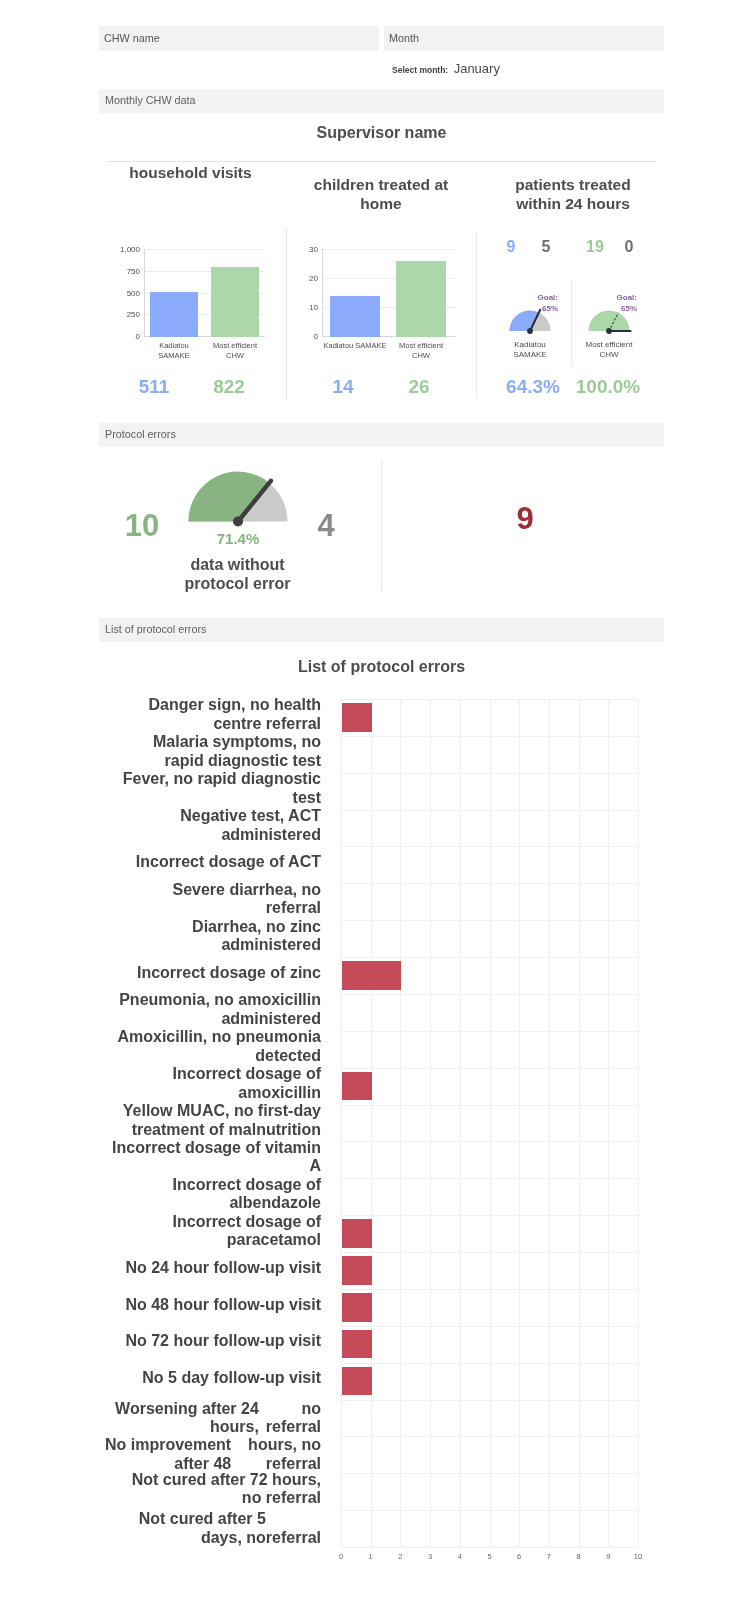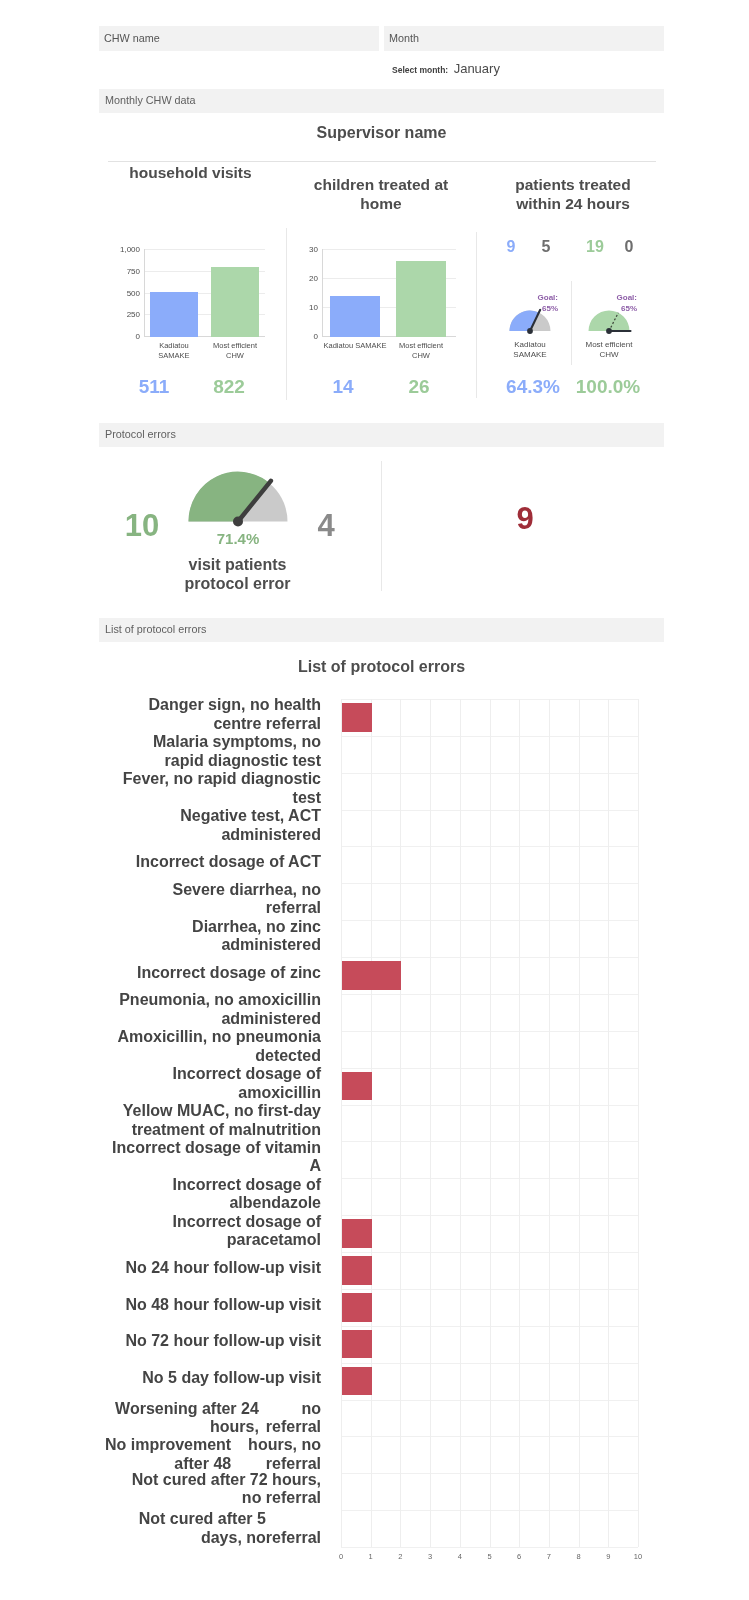--- a/index.html
+++ b/index.html
@@ -173,21 +173,21 @@
 
   <svg class="abs" width="104" height="58" viewBox="0 0 104 58" style="left:188px;top:471px;">
     <path d="M 0.5 50.5 A 49.5 49.5 0 0 1 99.5 50.5 Z" fill="#cacaca"></path>
     <path d="M 0.5 50.5 A 49.5 49.5 0 0 1 81.33 11.77 L 50 50.5 Z" fill="#87b481"></path>
     <line x1="50" y1="50.5" x2="82.88" y2="9.82" stroke="#3e3e3e" stroke-width="4.5" stroke-linecap="round"></line>
     <circle cx="50" cy="50.5" r="5" fill="#3e3e3e"></circle>
   </svg>
 
   <div class="abs" style="left:188px;top:530px;width:100px;text-align:center;font-weight:700;font-size:15px;line-height:17px;color:#87b481;">71.4%</div>
 
-  <div class="abs" style="left:176px;top:556px;width:123px;text-align:center;font-weight:700;font-size:16px;line-height:18.5px;color:#4d4d4d;">visit patients protocol error</div>
+  <div class="abs" style="left:176px;top:556px;width:123px;text-align:center;font-weight:700;font-size:16px;line-height:18.5px;color:#4d4d4d;">data without protocol error</div>
 
   <div class="bigval grey" style="left:299px;top:510px;width:54px;font-size:31px;line-height:31px;color:#8a8a8a;text-align:center;">4</div>
 
   <div class="abs" style="left:470px;top:503px;width:110px;text-align:center;font-weight:700;font-size:31px;line-height:31px;color:#9f2d38;">9</div>
 
   <div class="band" style="left:99px;top:618px;width:565px;height:24px;">List of protocol errors</div>
 
   <div class="card" style="left:99px;top:642px;width:565px;height:944px;"></div>
 
   <div class="ctitle" style="left:99px;top:657px;width:565px;font-size:16px;line-height:20px;">List of protocol errors</div>

